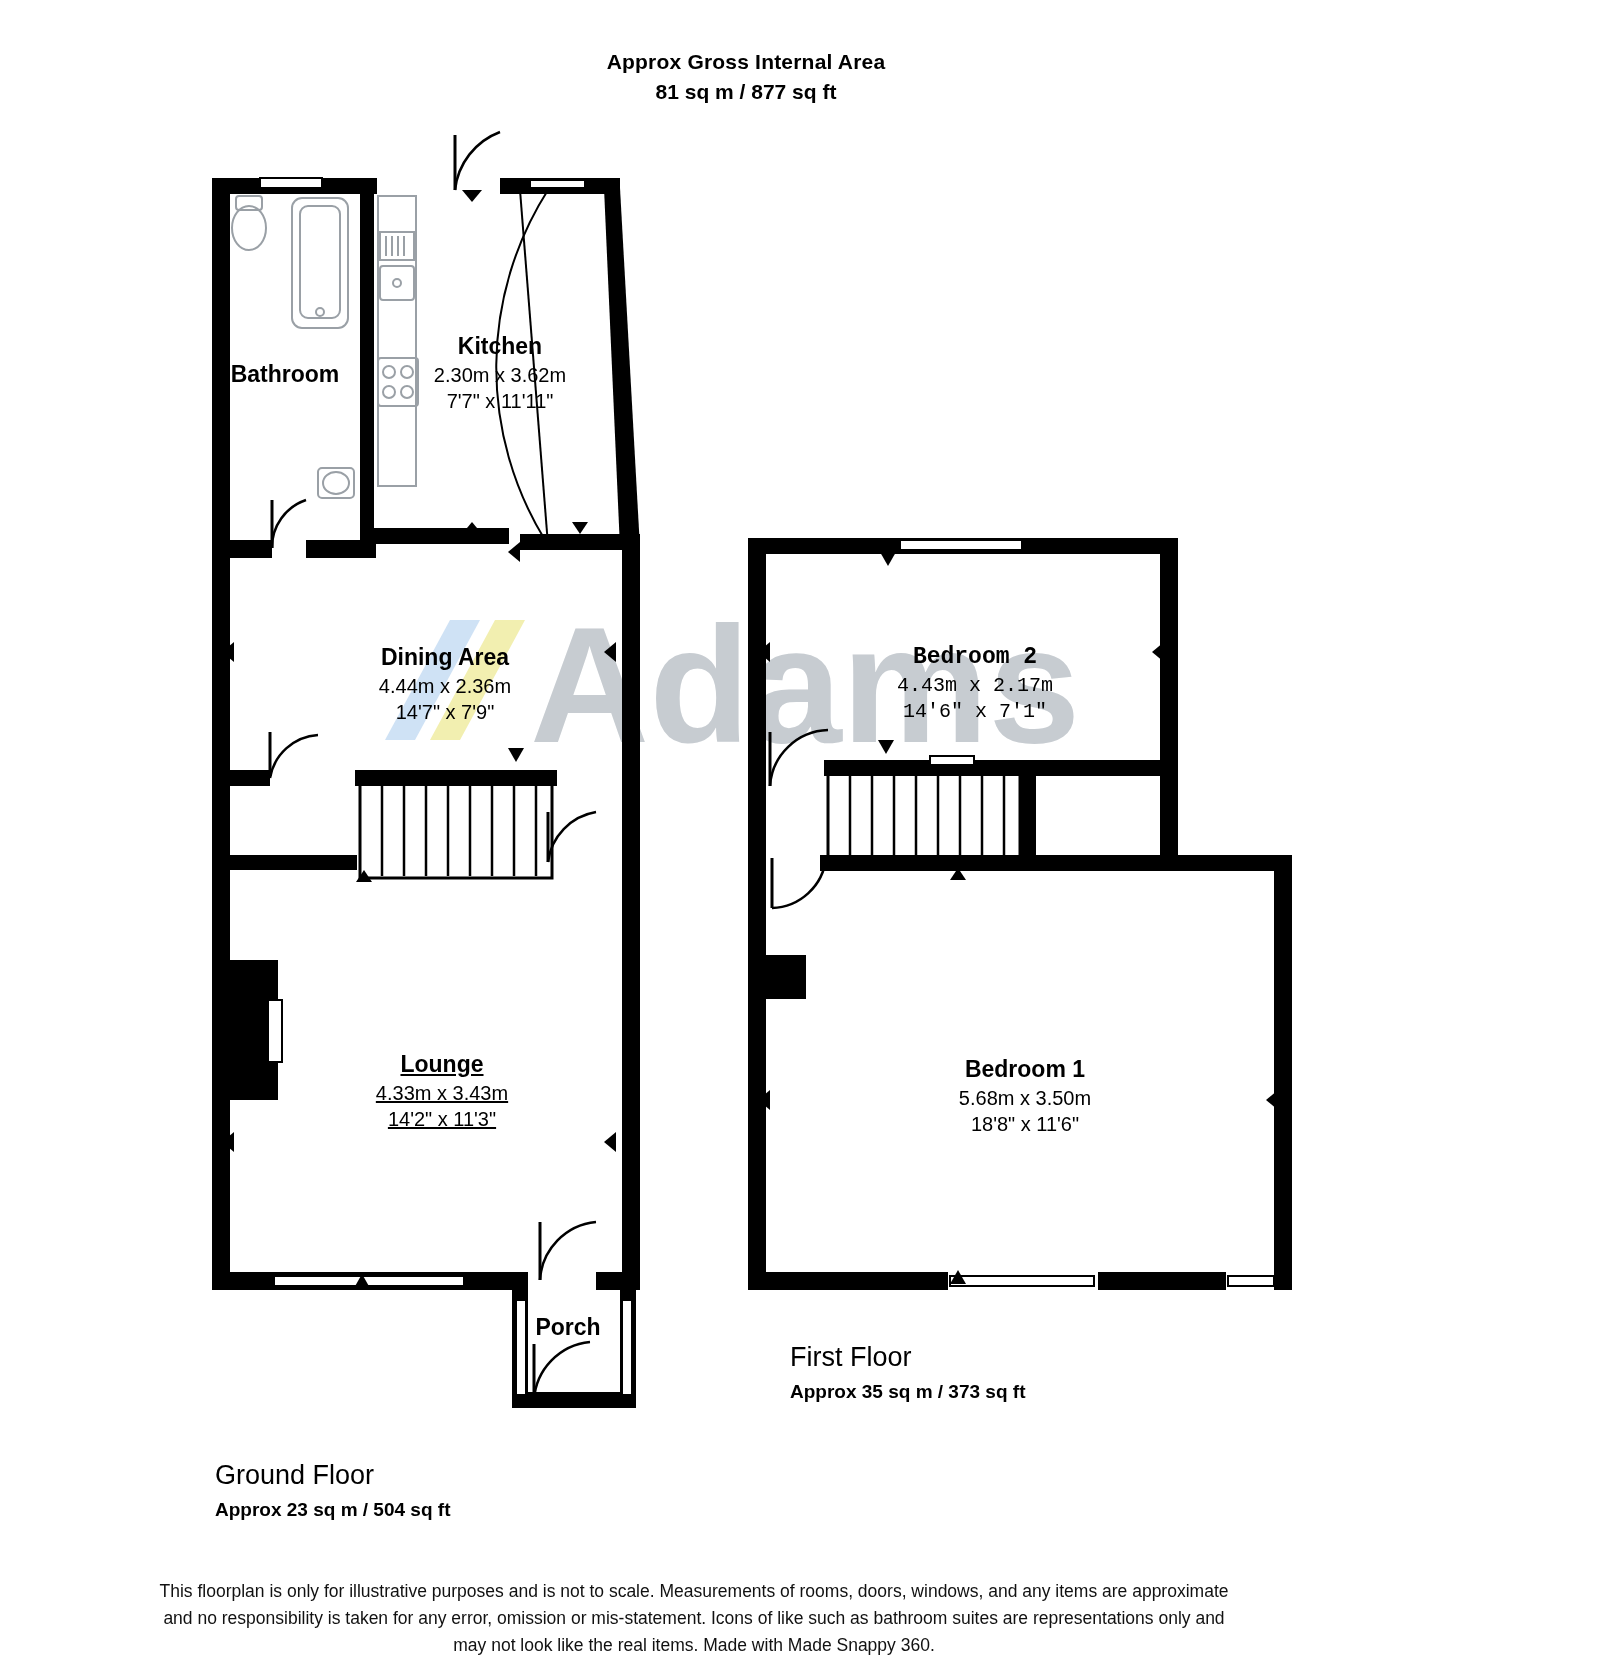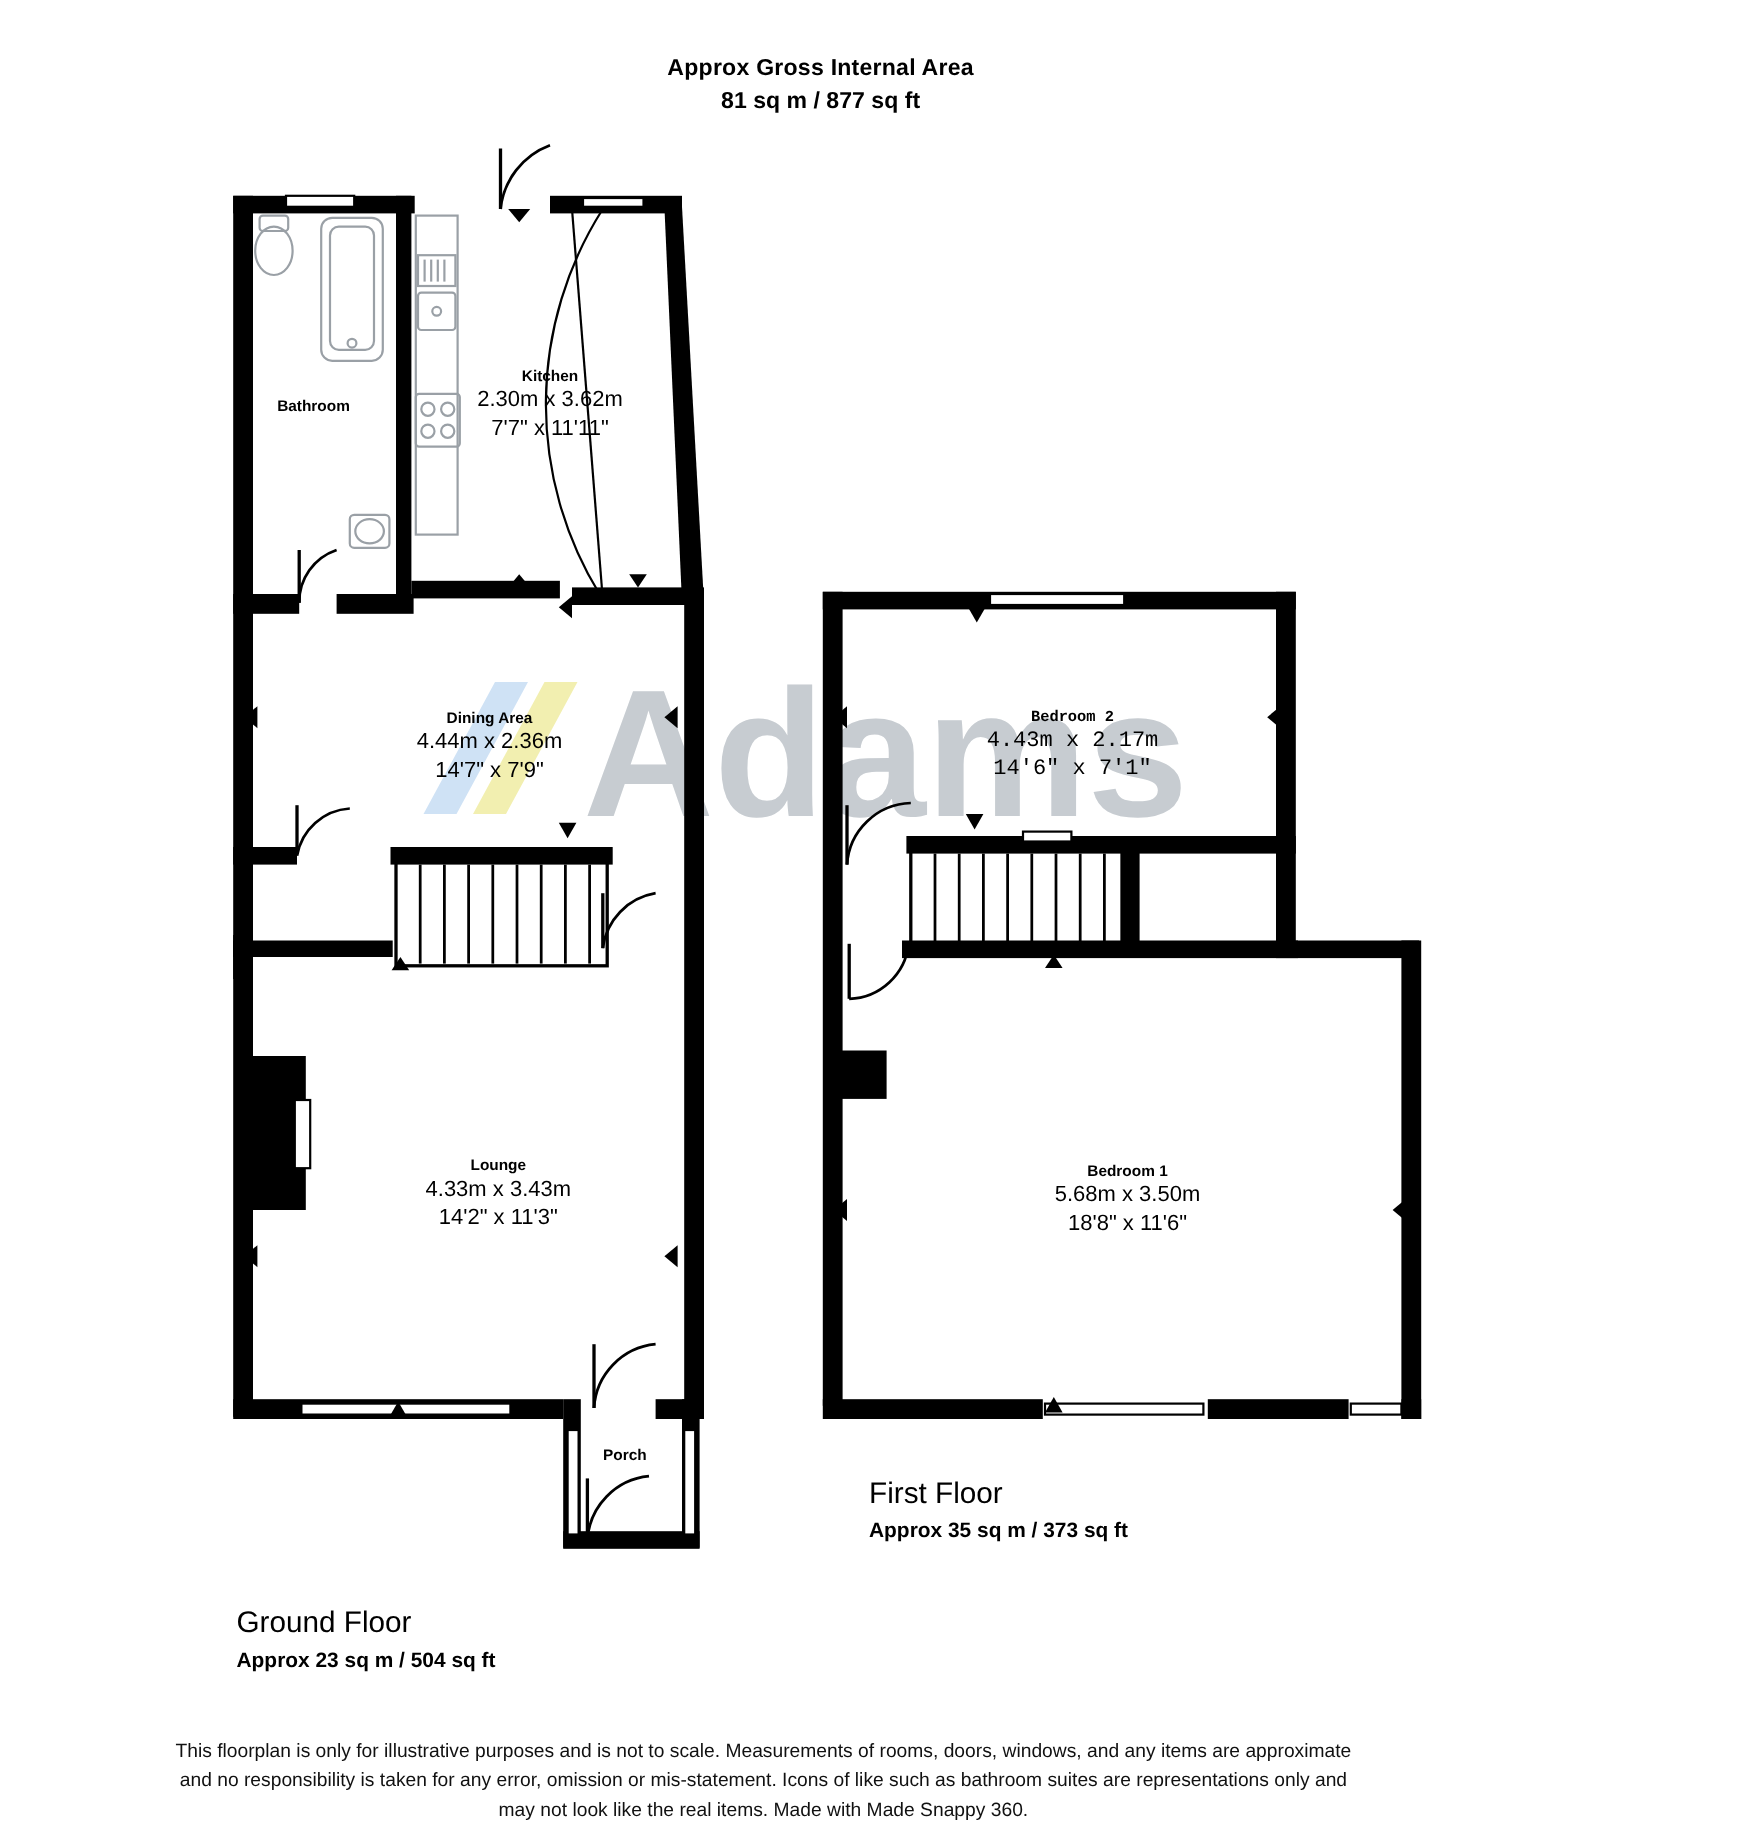--- a/index.html
+++ b/index.html
@@ -55,21 +55,21 @@
     font-family: "Liberation Sans", sans-serif;
   }
   
   .room-label {
     position: absolute;
     text-align: center;
     line-height: 1.3;
     white-space: nowrap;
   }
   .room-label .name {
-    font-size: 14px;
+    font-size: 23px;
     font-weight: bold;
   }
   .room-label .dim {
     font-size: 20px;
   }
   
   .floor-caption {
     position: absolute;
     white-space: nowrap;
   }
@@ -309,21 +309,21 @@
     <div class="dim">2.30m x 3.62m</div>
     <div class="dim">7'7" x 11'11"</div>
   </div>
 
   <div class="room-label" style="left:320px; top:643px; width:250px;">
     <div class="name">Dining Area</div>
     <div class="dim">4.44m x 2.36m</div>
     <div class="dim">14'7" x 7'9"</div>
   </div>
 
-  <div class="room-label" style="left:328px; top:1050px; width:250px;">
+  <div class="room-label" style="left:317px; top:1050px; width:250px;text-decoration:underline;">
     <div class="name">Lounge</div>
     <div class="dim">4.33m x 3.43m</div>
     <div class="dim">14'2" x 11'3"</div>
   </div>
 
   <div class="room-label" style="left:488px; top:1313px; width:160px;">
     <div class="name">Porch</div>
   </div>
 
   <div class="room-label" style="left:840px; top:643px; width:270px;font-family:Liberation Mono, monospace;">

